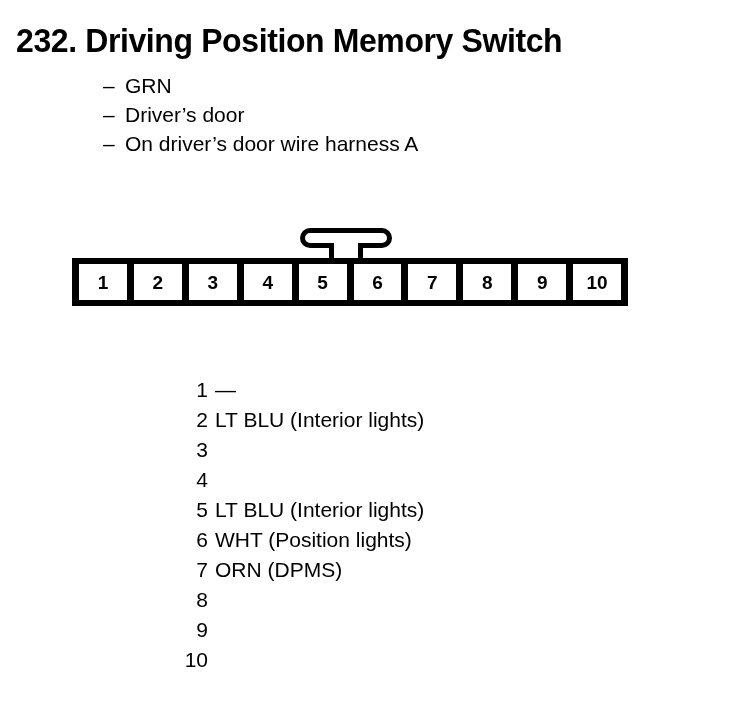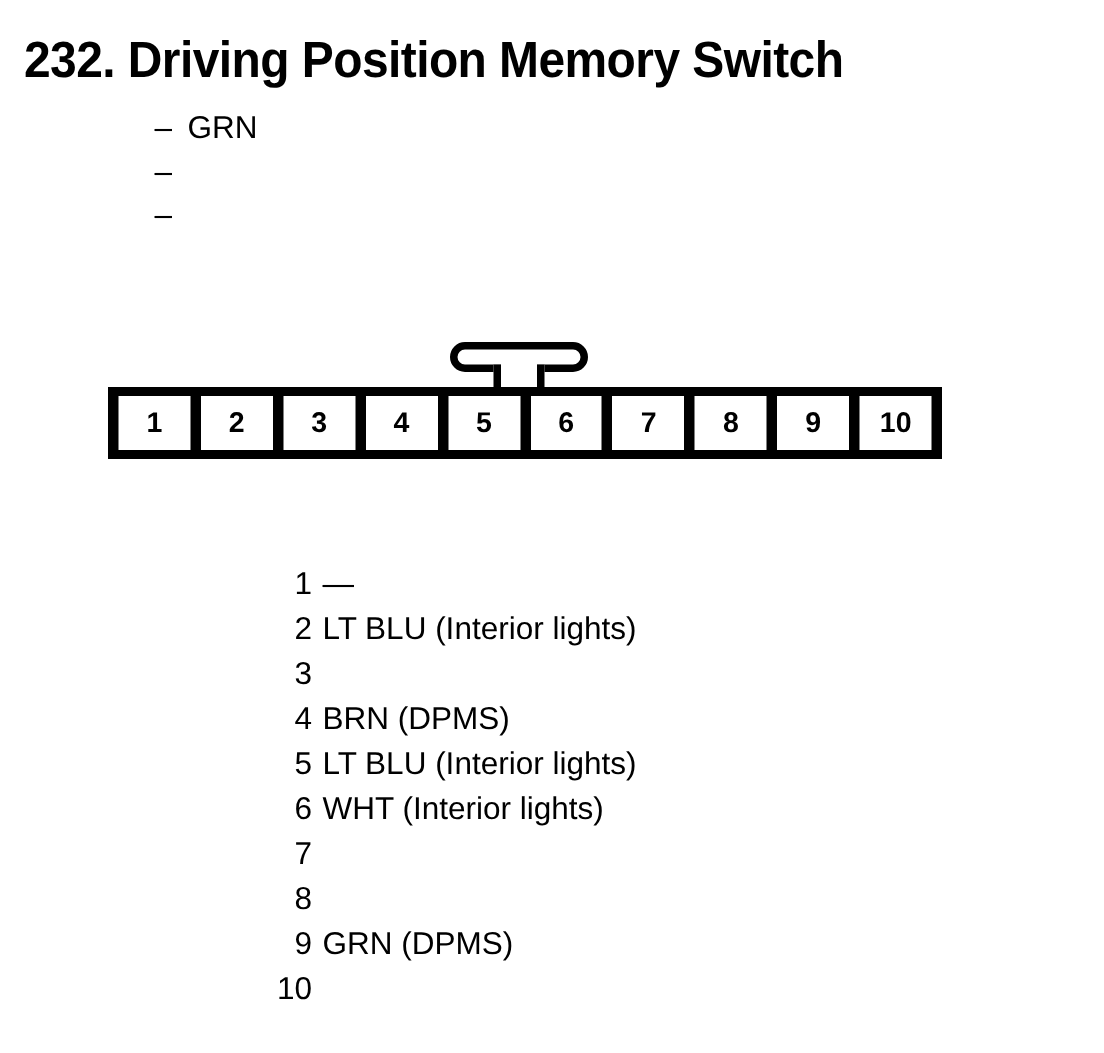--- a/index.html
+++ b/index.html
@@ -146,23 +146,25 @@
 
 <div class="page-title">232.  Driving Position Memory Switch</div>
 
 <div class="bullet-list">
   <div class="bullet-row">
     <span class="bullet-dash">–</span>
     <span>GRN</span>
   </div>
   <div class="bullet-row">
     <span class="bullet-dash">–</span>
+    <span>Driver’s door</span>
   </div>
   <div class="bullet-row">
     <span class="bullet-dash">–</span>
+    <span>On driver’s door wire harness A</span>
   </div>
 </div>
 
 <div class="connector">
 
   <div class="latch">
     <div class="latch-cap"></div>
     <div class="latch-stem"></div>
     <div class="latch-stem-cover"></div>
   </div>
@@ -189,36 +191,35 @@
   </div>
   <div class="legend-row">
     <span class="legend-num">2</span>
     <span class="legend-desc">LT BLU (Interior lights)</span>
   </div>
   <div class="legend-row">
     <span class="legend-num">3</span>
   </div>
   <div class="legend-row">
     <span class="legend-num">4</span>
-    <span class="legend-desc">BRN (DPMS)</span>
   </div>
   <div class="legend-row">
     <span class="legend-num">5</span>
     <span class="legend-desc">LT BLU (Interior lights)</span>
   </div>
   <div class="legend-row">
     <span class="legend-num">6</span>
-    <span class="legend-desc">WHT (Interior lights)</span>
+    <span class="legend-desc">WHT (Position lights)</span>
   </div>
   <div class="legend-row">
     <span class="legend-num">7</span>
+    <span class="legend-desc">ORN (DPMS)</span>
   </div>
   <div class="legend-row">
     <span class="legend-num">8</span>
   </div>
   <div class="legend-row">
     <span class="legend-num">9</span>
-    <span class="legend-desc">GRN (DPMS)</span>
   </div>
   <div class="legend-row">
     <span class="legend-num">10</span>
   </div>
 </div>
 
 </body></html>

